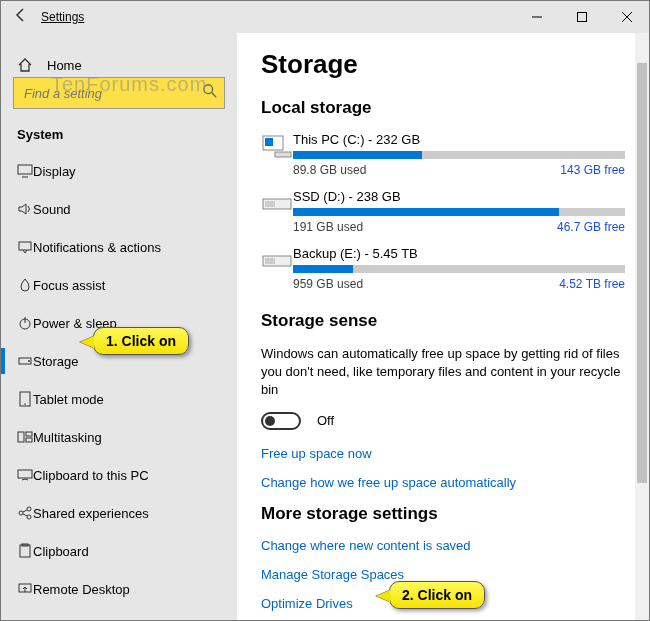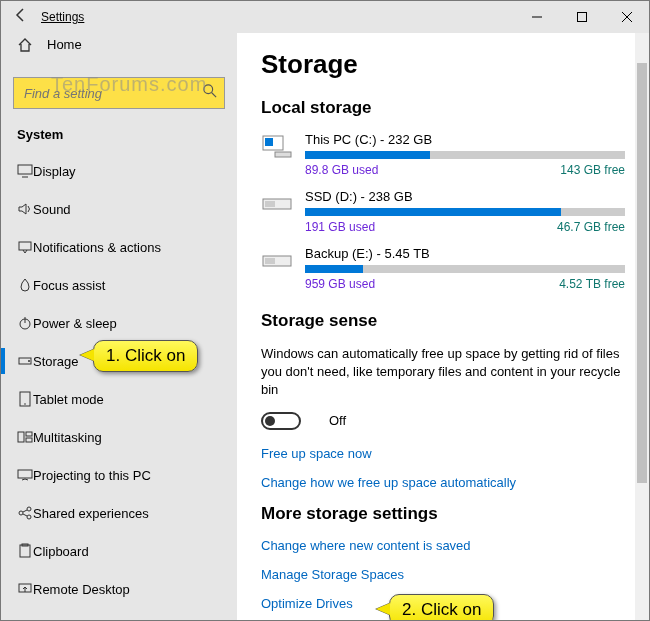--- a/index.html
+++ b/index.html
@@ -5,50 +5,50 @@
 * { margin: 0; padding: 0; box-sizing: border-box; font-family: "Segoe UI", sans-serif; }
 body { width: 650px; height: 621px; background: #fff; overflow: hidden; position: relative; border: 1px solid #777; }
 .titlebar { height: 32px; display: flex; align-items: center; background: #e6e6e6; }
 .titlebar .back { width: 40px; text-align: center; font-size: 16px; color: #333; }
 .titlebar .title { font-size: 12px; color: #000; flex: 0 0 auto; text-decoration: underline; }
 .titlebar .spacer { flex: 1; }
 .titlebar .winbtn { width: 45px; height: 32px; display: flex; align-items: center; justify-content: center; font-size: 10px; color: #000; }
 .winbtn svg { width: 10px; height: 10px; }
 .main { display: flex; height: calc(100% - 32px); }
 .sidebar { width: 236px; background: #e6e6e6; padding: 4px 0 0 0; position: relative; }
-.home-row { display: flex; align-items: flex-start; height: 36px; padding-left: 16px; gap: 14px; font-size: 13px; }
+.home-row { display: flex; align-items: flex-end; height: 36px; padding-left: 16px; gap: 14px; font-size: 13px; }
 .home-row .icon { width: 16px; height: 16px; }
 .search-wrap { padding: 4px 12px 10px 12px; }
 .search { width: 100%; height: 32px; border: 1px solid #999; background: #fde047; padding: 0 30px 0 10px; font-size: 13px; font-style: italic; color: #666; }
 .search-wrap { position: relative; }
 .search-icon { position: absolute; right: 20px; top: 11px; width: 14px; height: 14px; color: #555; }
 .section-head { padding: 8px 20px 10px 16px; font-size: 13px; font-weight: 600; }
 .nav-item { display: flex; align-items: center; height: 38px; padding-left: 16px; gap: 0; font-size: 13px; position: relative; }
 .nav-item.active::before { content: ""; position: absolute; left: 0; top: 6px; bottom: 6px; width: 4px; background: #0078d7; }
 .nav-item .icon { width: 16px; height: 16px; color: #333; flex-shrink: 0; }
-.callout { position: absolute; background: linear-gradient(#fff95b, #f5e400); border: 1px solid #555; border-radius: 10px; padding: 5px 12px; font-size: 17px; font-weight: 400; box-shadow: 2px 2px 4px rgba(0,0,0,0.4); white-space: nowrap; margin-top: 13px; }
+.callout { position: absolute; background: linear-gradient(#fff95b, #f5e400); border: 1px solid #555; border-radius: 10px; padding: 5px 12px; font-size: 14px; font-weight: 700; box-shadow: 2px 2px 4px rgba(0,0,0,0.4); white-space: nowrap; }
 .callout::before { content: ""; position: absolute; width: 0; height: 0; }
 .callout1 { left: 92px; top: 326px; }
 .callout1::before { left: -14px; top: 8px; border-top: 6px solid transparent; border-bottom: 6px solid transparent; border-right: 14px solid #f5e400; filter: drop-shadow(-1px 0 0 #555); }
 .callout2 { left: 388px; top: 580px; }
 .callout2::before { left: -14px; top: 8px; border-top: 6px solid transparent; border-bottom: 6px solid transparent; border-right: 14px solid #f5e400; filter: drop-shadow(-1px 0 0 #555); }
 .content { flex: 1; padding: 16px 24px 0 24px; overflow: hidden; position: relative; }
 .content h1 { font-size: 26px; font-weight: 600; margin-bottom: 18px; }
 .content h2 { font-size: 17px; font-weight: 600; margin-bottom: 14px; margin-top: 16px; }
-.drive { display: flex; gap: 12px; margin-bottom: 12px; }
+.drive { display: flex; gap: 0; margin-bottom: 12px; }
 .drive-icon { width: 32px; height: 24px; margin-top: 2px; }
 .drive-body { flex: 1; }
 .drive-name { font-size: 13px; margin-bottom: 4px; }
 .bar { width: 100%; height: 8px; background: #ccc; position: relative; margin-bottom: 4px; }
 .bar-fill { height: 100%; background: #0078d7; }
 .drive-stats { display: flex; justify-content: space-between; font-size: 12px; }
-.used { color: #6d28d9; }
-.free { color: #0f766e; }
+.used { color: #404040; }
+.free { color: #1d4ed8; }
 .sense-desc { font-size: 13px; color: #000000; line-height: 1.4; margin-bottom: 12px; }
-.toggle-row { display: flex; align-items: center; gap: 28px; margin-bottom: 16px; }
+.toggle-row { display: flex; align-items: center; gap: 16px; margin-bottom: 16px; }
 .toggle { width: 40px; height: 18px; border: 2px solid #333; border-radius: 10px; position: relative; }
 .toggle::after { content: ""; position: absolute; width: 10px; height: 10px; background: #333; border-radius: 50%; left: 2px; top: 2px; }
 .toggle-label { font-size: 13px; }
 .link { color: #0067c0; font-size: 13px; margin-bottom: 14px; display: block; }
 .scrollbar { position: absolute; right: 0; top: 0; bottom: 0; width: 14px; background: #f0f0f0; }
 .scroll-thumb { position: absolute; right: 2px; width: 10px; top: 30px; height: 420px; background: #c0c0c0; }
 .watermark { position: absolute; top: 40px; left: 50px; font-size: 20px; color: rgba(140,140,140,0.55); font-weight: 400; letter-spacing: 1px; pointer-events: none; }
 </style>
 </head>
 <body>
@@ -150,21 +150,21 @@
           <rect x="9" y="3" width="6" height="4" stroke="#333" fill="none"></rect>
           <rect x="9" y="9" width="6" height="4" stroke="#333" fill="none"></rect>
         </svg>
       <span>Multitasking</span>
     </div>
     <div class="nav-item">
       <svg class="icon" viewBox="0 0 16 16">
           <rect x="1" y="3" width="14" height="8" stroke="#333" fill="none"></rect>
           <path d="M5 13 Q8 11 11 13" stroke="#333" fill="none"></path>
         </svg>
-      <span>Projecting to this PC</span>
+      <span>Clipboard to this PC</span>
     </div>
     <div class="nav-item">
       <svg class="icon" viewBox="0 0 16 16">
           <circle cx="4" cy="8" r="2" stroke="#333" fill="none"></circle>
           <circle cx="12" cy="4" r="2" stroke="#333" fill="none"></circle>
           <circle cx="12" cy="12" r="2" stroke="#333" fill="none"></circle>
           <line x1="6" y1="7" x2="10" y2="5" stroke="#333"></line>
           <line x1="6" y1="9" x2="10" y2="11" stroke="#333"></line>
         </svg>
       <span>Shared experiences</span>

